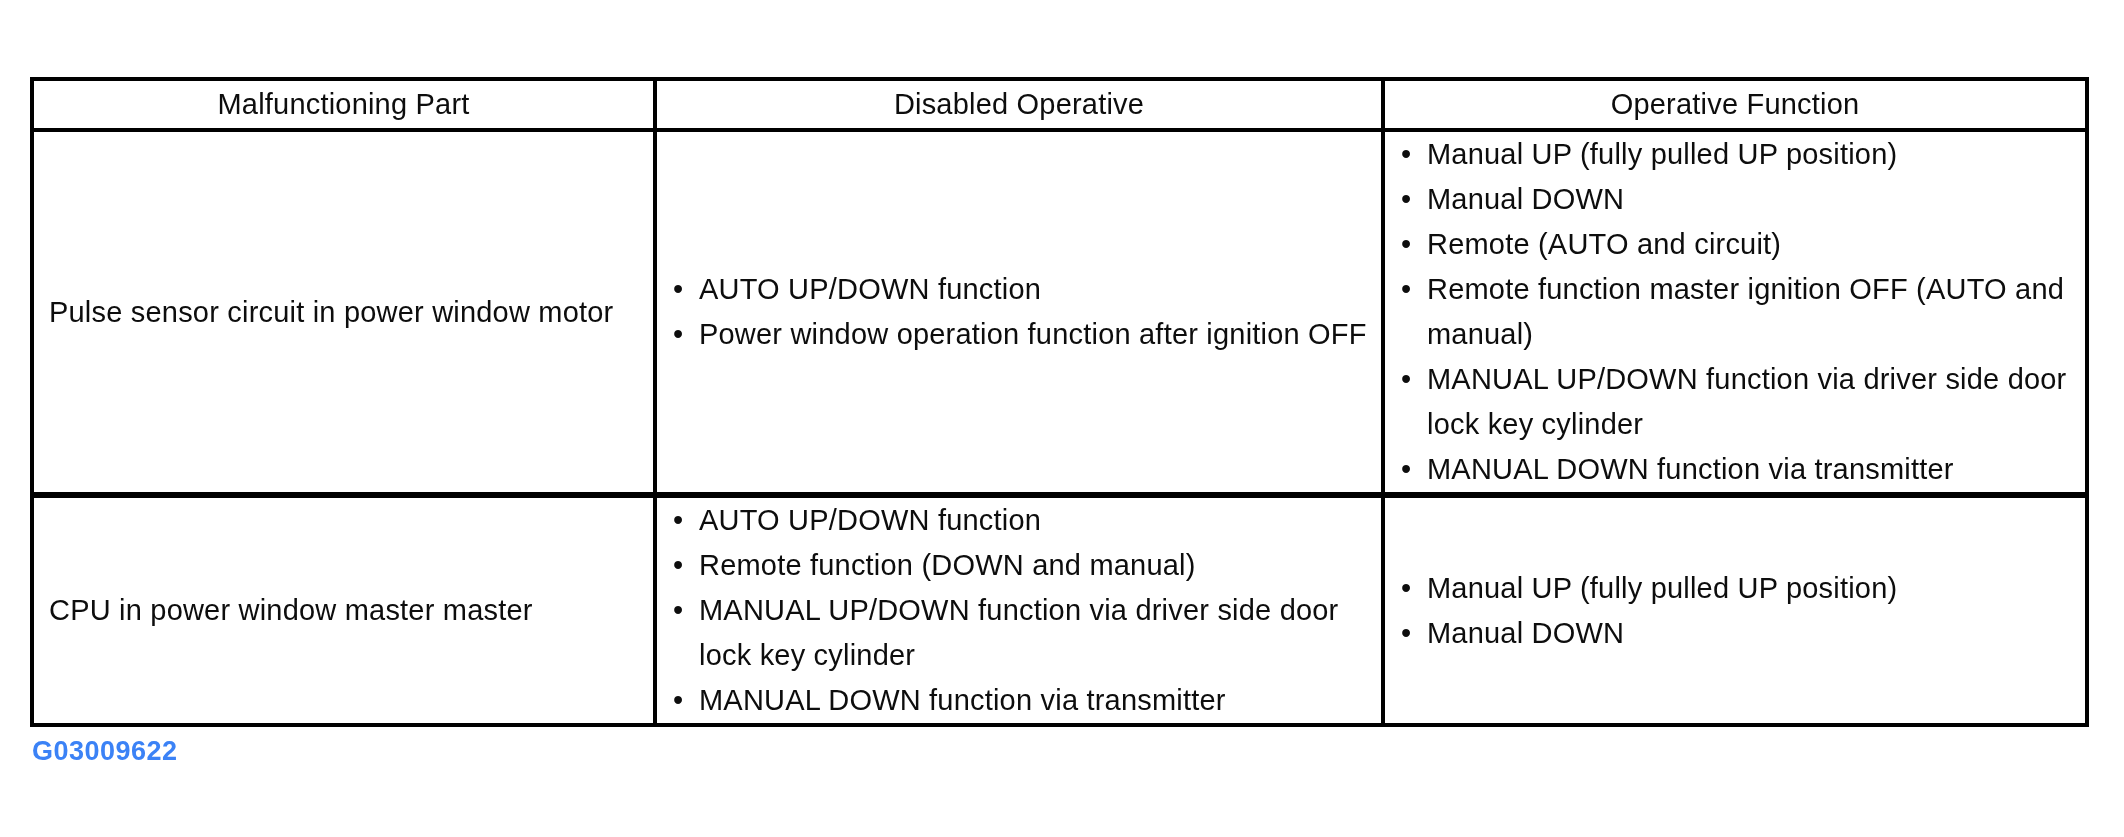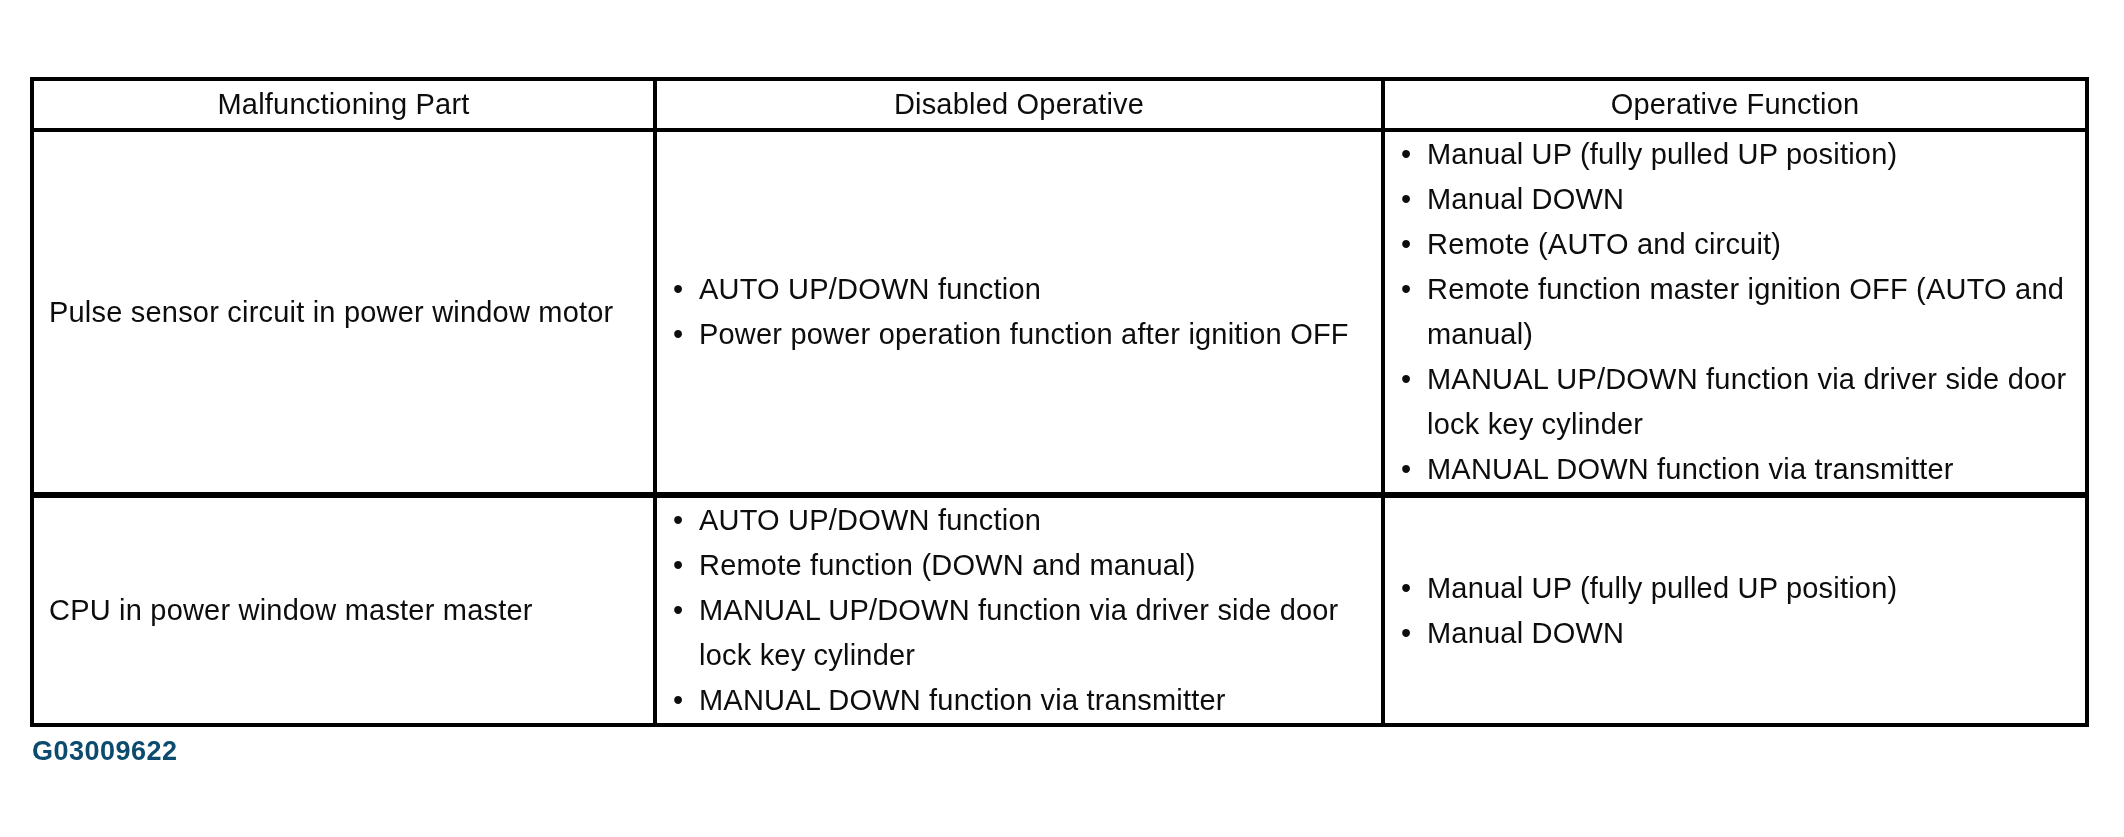--- a/index.html
+++ b/index.html
@@ -65,21 +65,21 @@
   }
   ul.bullets .item-text {
     flex: 1 1 auto;
   }
   .figure-id {
     position: absolute;
     left: 32px;
     top: 736px;
     font-size: 27px;
     font-weight: bold;
-    color: #0c4a6e;
+    color: #3b82f6;
     letter-spacing: 0.5px;
   }
 </style>
 </head>
 <body>
 
 <div class="page">
 
   <table class="diag">
     <colgroup>
@@ -98,21 +98,21 @@
       <tr class="row-1">
         <td class="part-cell">Pulse sensor circuit in power window motor</td>
         <td class="list-cell">
           <ul class="bullets">
             <li>
               <span class="bullet">•</span>
               <span class="item-text">AUTO UP/DOWN function</span>
             </li>
             <li>
               <span class="bullet">•</span>
-              <span class="item-text">Power power operation function after ignition OFF</span>
+              <span class="item-text">Power window operation function after ignition OFF</span>
             </li>
           </ul>
         </td>
         <td class="list-cell">
           <ul class="bullets">
             <li>
               <span class="bullet">•</span>
               <span class="item-text">Manual UP (fully pulled UP position)</span>
             </li>
             <li>

